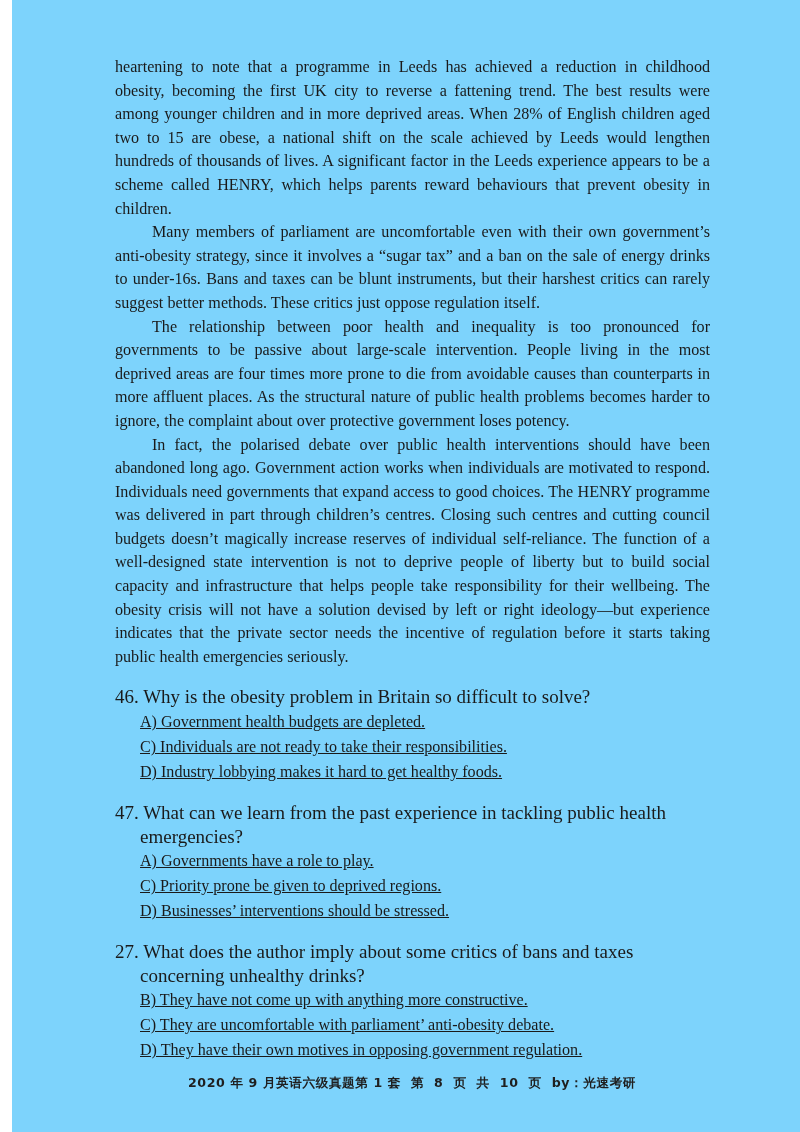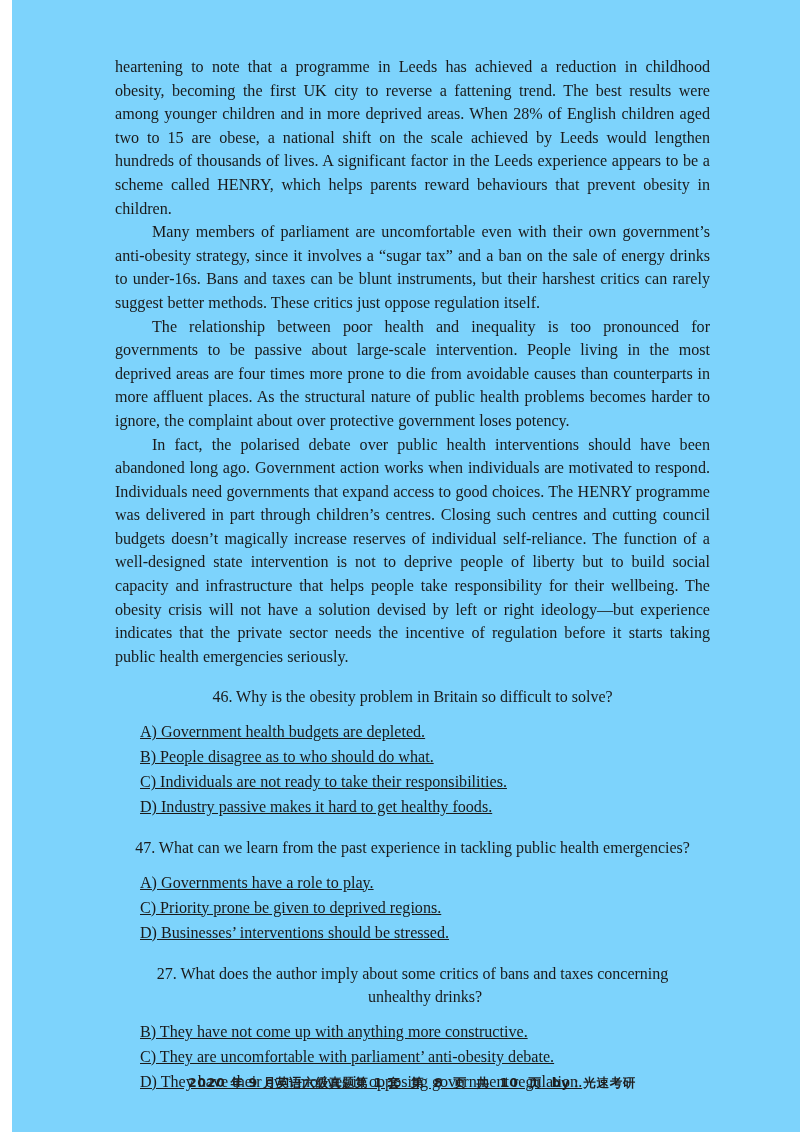--- a/index.html
+++ b/index.html
@@ -44,26 +44,26 @@
     text-indent: 0;
   }
   p.body-para.last-line-natural {
     text-align-last: left;
   }
 
   .question-block {
     margin-top: 17px;
   }
   .q-stem {
-    margin: 10px;
-    font-size: 16px;
+    margin: 0;
+    font-size: 19px;
     line-height: 23.6px;
     text-indent: -25px;
     padding-left: 25px;
-    text-align: center;
+    text-align: left;
   }
   .q-options {
     margin: 0;
     padding: 0;
     list-style: none;
   }
   .q-options li {
     margin: 0;
     font-size: 16.1px;
     line-height: 25px;
@@ -98,23 +98,22 @@
     <p class="body-para last-line-natural">Many members of parliament are uncomfortable even with their own government’s anti-obesity strategy, since it involves a “sugar tax” and a ban on the sale of energy drinks to under-16s. Bans and taxes can be blunt instruments, but their harshest critics can rarely suggest better methods. These critics just oppose regulation itself.</p>
 
     <p class="body-para last-line-natural">The relationship between poor health and inequality is too pronounced for governments to be passive about large-scale intervention. People living in the most deprived areas are four times more prone to die from avoidable causes than counterparts in more affluent places. As the structural nature of public health problems becomes harder to ignore, the complaint about over protective government loses potency.</p>
 
     <p class="body-para last-line-natural">In fact, the polarised debate over public health interventions should have been abandoned long ago. Government action works when individuals are motivated to respond. Individuals need governments that expand access to good choices. The HENRY programme was delivered in part through children’s centres. Closing such centres and cutting council budgets doesn’t magically increase reserves of individual self-reliance. The function of a well-designed state intervention is not to deprive people of liberty but to build social capacity and infrastructure that helps people take responsibility for their wellbeing. The obesity crisis will not have a solution devised by left or right ideology—but experience indicates that the private sector needs the incentive of regulation before it starts taking public health emergencies seriously.</p>
 
     <div class="question-block">
       <p class="q-stem">46. Why is the obesity problem in Britain so difficult to solve?</p>
       <ul class="q-options">
         <li>A) Government health budgets are depleted.</li>
-        <li>B) People disagree as to who should do what.</li>
         <li>C) Individuals are not ready to take their responsibilities.</li>
-        <li>D) Industry passive makes it hard to get healthy foods.</li>
+        <li>D) Industry lobbying makes it hard to get healthy foods.</li>
       </ul>
     </div>
 
     <div class="question-block">
       <p class="q-stem">47. What can we learn from the past experience in tackling public health emergencies?</p>
       <ul class="q-options">
         <li>A) Governments have a role to play.</li>
         <li>C) Priority prone be given to deprived regions.</li>
         <li>D) Businesses’ interventions should be stressed.</li>
       </ul>

